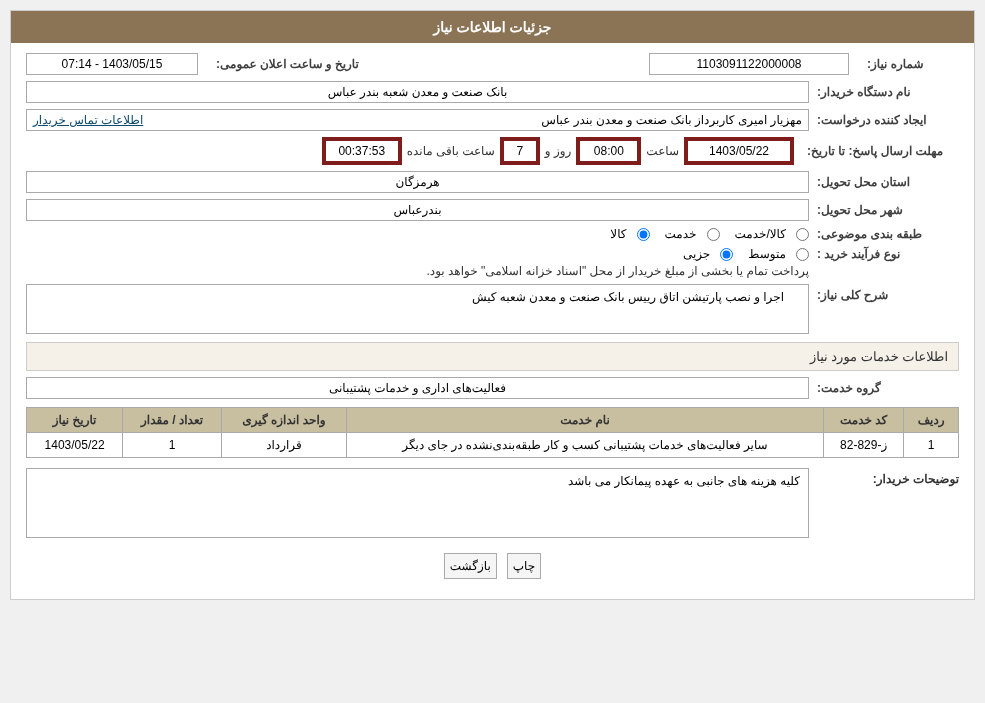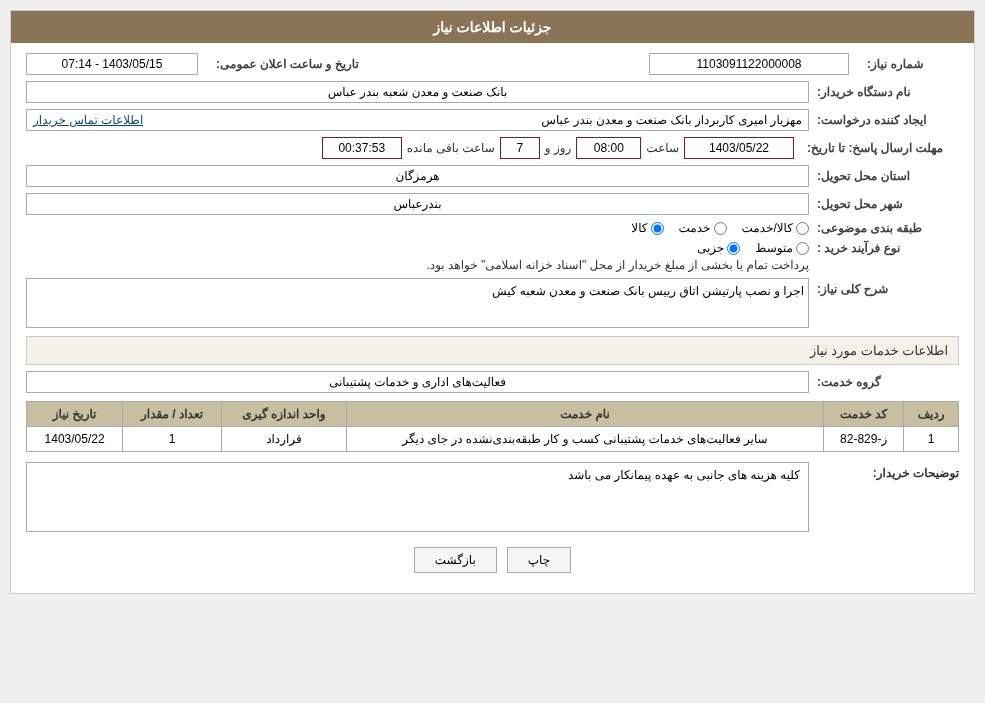--- a/index.html
+++ b/index.html
@@ -47,54 +47,54 @@
     .form-value {
       flex: 1;
       text-align: center;
       border: 1px solid #aaa;
       padding: 3px 6px;
       background: #fff;
       min-height: 22px;
       direction: rtl;
     }
     .date-input {
-      border: 1px solid #7f1d1d;
+      border: 4px solid #7f1d1d;
       padding: 3px 6px;
       background: #fff;
       text-align: center;
     }
     .small-label {
       color: #333;
       white-space: nowrap;
     }
     .radio-group {
       display: flex;
       gap: 15px;
       align-items: center;
       direction: rtl;
     }
     .radio-item {
       display: flex;
       align-items: center;
-      gap: 3px;
+      gap: 10px;
     }
     .section-header {
       background: #f5f0e8;
       border: 1px solid #ccc;
       padding: 6px 10px;
       font-weight: normal;
       color: #333;
       margin: 8px 0 6px 0;
       text-align: right;
       font-size: 13px;
     }
     .sharh-box {
       border: 1px solid #aaa;
       min-height: 50px;
-      padding: 5px 4px;
+      padding: 5px 24px;
       text-align: right;
       direction: rtl;
       width: 100%;
       background: #fff;
     }
     .services-table {
       width: 100%;
       border-collapse: collapse;
       margin-top: 4px;
     }
@@ -135,21 +135,21 @@
       text-align: right;
     }
     .buttons-row {
       display: flex;
       justify-content: center;
       gap: 10px;
       margin-top: 15px;
       margin-bottom: 10px;
     }
     .btn {
-      padding: 5px 20px;
+      padding: 5px 5px;
       border: 1px solid #aaa;
       background: #f5f5f5;
       cursor: pointer;
       font-size: 12px;
       font-family: Tahoma, Arial, sans-serif;
     }
     .link-style {
       color: #0c4a6e;
       text-decoration: underline;
       cursor: pointer;

